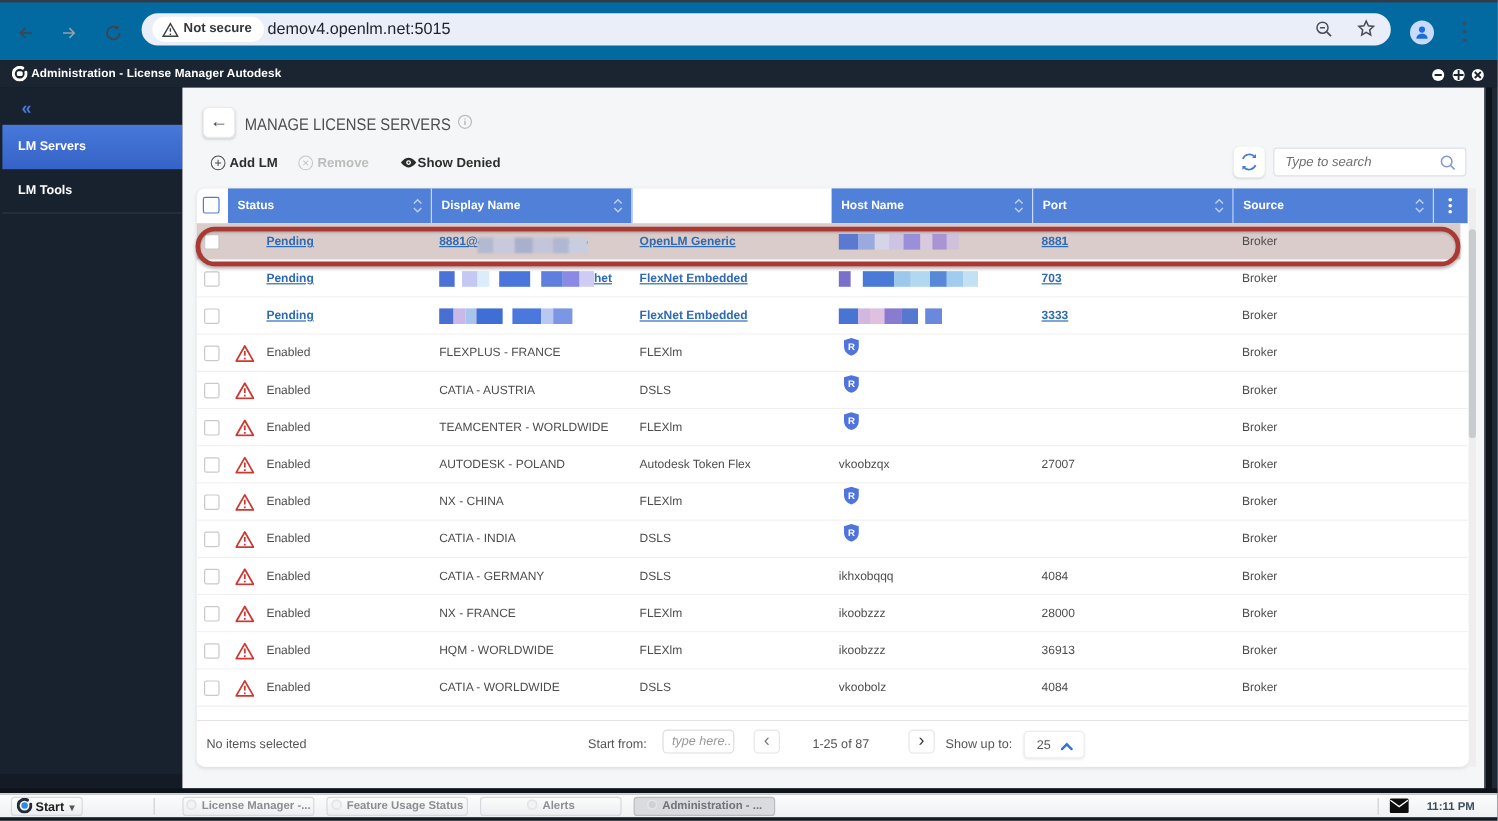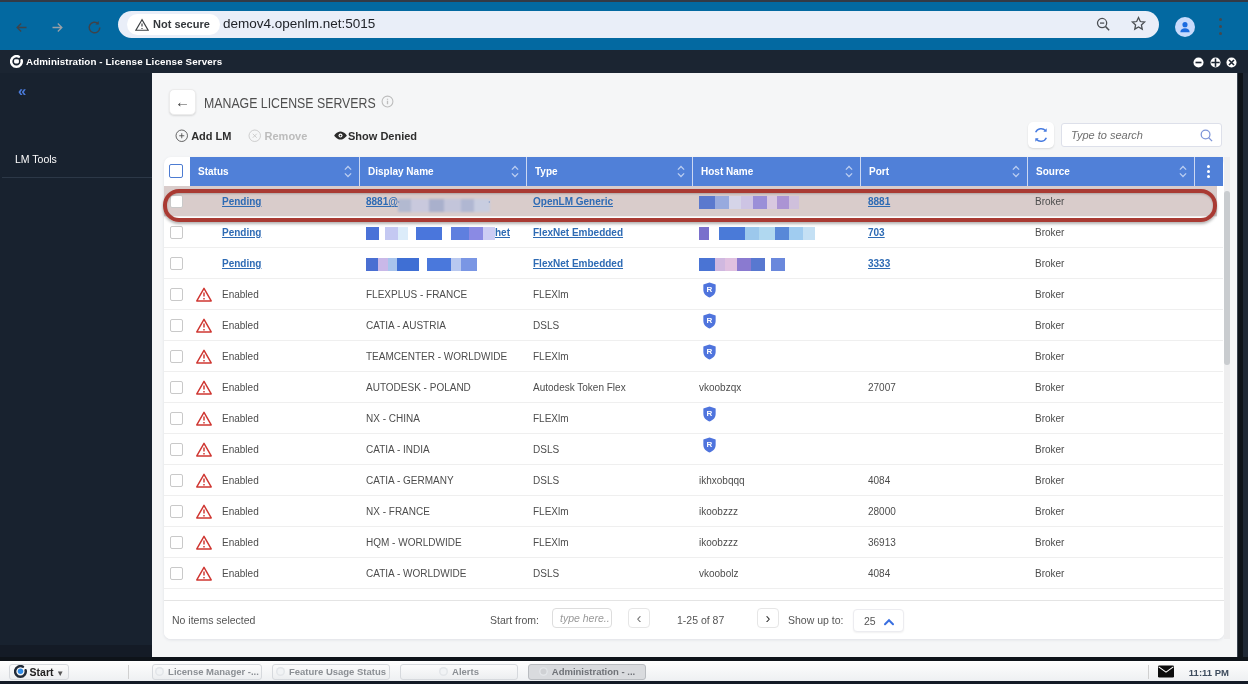--- a/index.html
+++ b/index.html
@@ -17,21 +17,21 @@
 
   
   #titlebar { left:0; top:50px; width:1248px; height:23px; background:#1b2532; }
   #titletxt { left:26px; top:6px; color:#fff; font-size:9.8px; font-weight:bold; letter-spacing:.1px; }
 
   
   #sidebar { left:0; top:73px; width:152px; height:572px; background:#18222f; }
   #collapse { left:18px; top:9px; color:#4a7ad8; font-size:15px; font-weight:bold; letter-spacing:-2px;}
   #navsel { left:2px; top:31px; width:150px; height:37px; background:linear-gradient(#4878da,#3562c6); color:#fff;
             font-size:10.5px; font-weight:bold; line-height:37px; padding-left:13px; }
-  #navtools { left:2px; top:68px; width:150px; height:37px; color:#fdfdfd; font-size:10.5px; font-weight:normal;
+  #navtools { left:2px; top:68px; width:150px; height:37px; color:#fdfdfd; font-size:10.5px; font-weight:bold;
               line-height:37px; padding-left:13px; border-bottom:1px solid #2c3847; }
 
   
   #card { left:152px; top:73px; width:1085px; height:584px; background:#f5f6f7; }
   #panel { left:12px; top:84px; width:1060px; height:482px; background:#fff; border-radius:7px;
            box-shadow:0 1px 3px rgba(120,130,150,.18); }
   #rightedge { left:1237px; top:73px; width:11px; height:584px;
                background:linear-gradient(90deg,#39434f 0 1px,#0e1319 1px 6px,#1f2835 6px); }
   #botline { left:0; top:657px; width:1248px; height:4px; background:#0e1319; }
   #backbtn { left:17px; top:16px; width:27px; height:26px; background:#fff; border:1px solid #ececec;
@@ -122,37 +122,38 @@
   <div class="abs" style="left:1219px;top:16px;width:3px;height:3px;background:#45484d;border-radius:50%"></div>
   <div class="abs" style="left:1219px;top:23px;width:3px;height:3px;background:#45484d;border-radius:50%"></div>
   <div class="abs" style="left:1219px;top:30px;width:3px;height:3px;background:#45484d;border-radius:50%"></div>
 </div>
 
 <div class="abs" id="titlebar">
   <svg class="abs" style="left:10px;top:5px" width="13" height="13" viewBox="0 0 24 24">
       <path d="M16.5 3.2 A9.8 9.8 0 1 0 21.4 9.5" fill="none" stroke="#fff" stroke-width="4.6" stroke-linecap="round"></path>
       <rect x="7.5" y="8" width="9" height="7.5" rx="2.5" fill="#fff"></rect>
     </svg>
-  <div class="abs" id="titletxt">Administration - License License Servers</div>
+  <div class="abs" id="titletxt">Administration - License Manager Autodesk</div>
   <svg class="abs" style="left:1193px;top:7px" width="11" height="11" viewBox="0 0 24 24">
       <circle cx="12" cy="12" r="11" fill="#fff"></circle>
       <path d="M5.5 12h13" stroke="#1b2532" stroke-width="3.6"></path>
     </svg>
   <svg class="abs" style="left:1210px;top:7px" width="11" height="11" viewBox="0 0 24 24">
       <circle cx="12" cy="12" r="11" fill="#fff"></circle>
       <path d="M12 3v18M3 12h18" stroke="#1b2532" stroke-width="3.4"></path>
     </svg>
   <svg class="abs" style="left:1226px;top:7px" width="11" height="11" viewBox="0 0 24 24">
       <circle cx="12" cy="12" r="11" fill="#fff"></circle>
       <path d="M6.5 6.5l11 11M17.5 6.5l-11 11" stroke="#1b2532" stroke-width="3.4"></path>
     </svg>
 </div>
 
 <div class="abs" id="sidebar">
   <div class="abs" id="collapse">«</div>
+  <div class="abs" id="navsel">LM Servers</div>
   <div class="abs" id="navtools">LM Tools</div>
 </div>
 
 <div class="abs" id="card">
   <div class="abs" id="panel"></div>
   <div class="abs" id="backbtn">←</div>
   <div class="abs" id="pagetitle">MANAGE LICENSE SERVERS</div>
   <svg class="abs" style="left:229px;top:22px" width="13" height="13" viewBox="0 0 24 24">
       <circle cx="12" cy="12" r="10" stroke="#bdbdbd" stroke-width="2" fill="none"></circle>
       <path d="M12 10.5V17M12 7v1.6" stroke="#bdbdbd" stroke-width="2.4"></path>
@@ -194,24 +195,20 @@
       </svg>
   </div>
 
   <div class="abs" id="thead">
     <div class="abs cb cbh" style="left:5px;top:7px"></div>
     <div class="abs hcell" style="left:26px;width:170px;border-radius:0 0 0 0">Status<svg class="sorti" width="10" height="15" viewBox="0 0 16 24">
           <path d="M3 9l5-5 5 5" stroke="#cfdcf5" stroke-width="2" fill="none"></path>
           <path d="M3 15l5 5 5-5" stroke="#cfdcf5" stroke-width="2" fill="none"></path>
         </svg></div>
     <div class="abs hcell" style="left:196px;width:167px">Display Name<svg class="sorti" width="10" height="15" viewBox="0 0 16 24">
-          <path d="M3 9l5-5 5 5" stroke="#cfdcf5" stroke-width="2" fill="none"></path>
-          <path d="M3 15l5 5 5-5" stroke="#cfdcf5" stroke-width="2" fill="none"></path>
-        </svg></div>
-    <div class="abs hcell" style="left:363px;width:166px">Type<svg class="sorti" width="10" height="15" viewBox="0 0 16 24">
           <path d="M3 9l5-5 5 5" stroke="#cfdcf5" stroke-width="2" fill="none"></path>
           <path d="M3 15l5 5 5-5" stroke="#cfdcf5" stroke-width="2" fill="none"></path>
         </svg></div>
     <div class="abs hcell" style="left:529px;width:168px">Host Name<svg class="sorti" width="10" height="15" viewBox="0 0 16 24">
           <path d="M3 9l5-5 5 5" stroke="#cfdcf5" stroke-width="2" fill="none"></path>
           <path d="M3 15l5 5 5-5" stroke="#cfdcf5" stroke-width="2" fill="none"></path>
         </svg></div>
     <div class="abs hcell" style="left:697px;width:167px">Port<svg class="sorti" width="10" height="15" viewBox="0 0 16 24">
           <path d="M3 9l5-5 5 5" stroke="#cfdcf5" stroke-width="2" fill="none"></path>
           <path d="M3 15l5 5 5-5" stroke="#cfdcf5" stroke-width="2" fill="none"></path>

